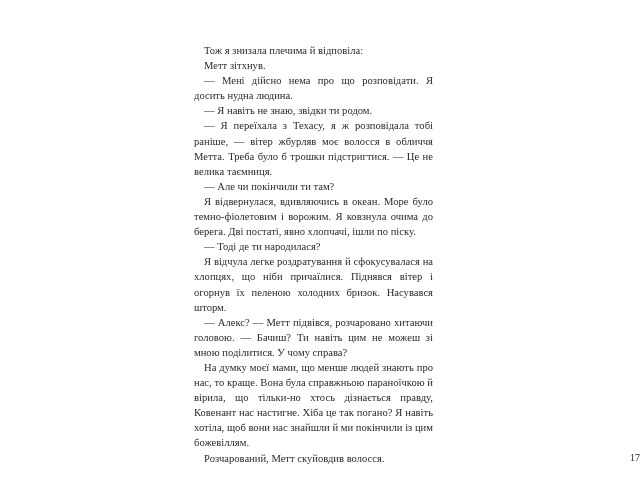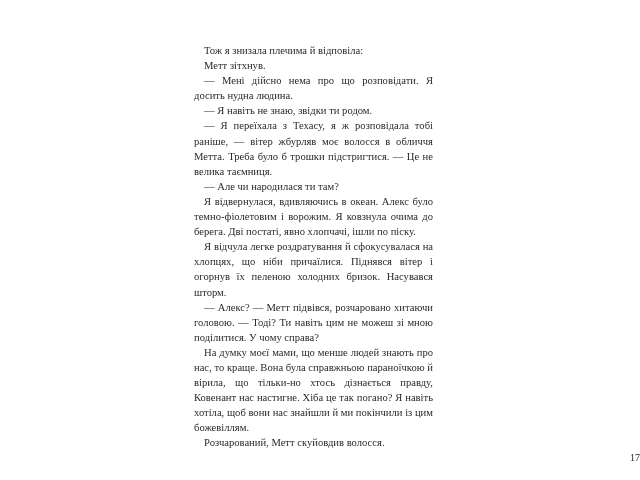--- a/index.html
+++ b/index.html
@@ -18,22 +18,23 @@
 </style>
 </head>
 <body>
 
 <div class="page">
   <p class="p">Тож я знизала плечима й відповіла:</p>
   <p class="p">Метт зітхнув.</p>
   <p class="p">— Мені дійсно нема про що розповідати. Я досить нудна людина.</p>
   <p class="p">— Я навіть не знаю, звідки ти родом.</p>
   <p class="p">— Я переїхала з Техасу, я ж розповідала тобі раніше, — вітер жбурляв моє волосся в обличчя Метта. Треба було б трошки підстригтися. — Це не велика таємниця.</p>
-  <p class="p">— Але чи народилася ти там?</p>
-  <p class="p">Я відвернулася, вдивляючись в океан. Алекс було темно-фіолетовим і ворожим. Я ковзнула очима до берега. Дві постаті, явно хлопчачі, ішли по піску.</p>
+  <p class="p">— Але чи покінчили ти там?</p>
+  <p class="p">Я відвернулася, вдивляючись в океан. Море було темно-фіолетовим і ворожим. Я ковзнула очима до берега. Дві постаті, явно хлопчачі, ішли по піску.</p>
+  <p class="p">— Тоді де ти народилася?</p>
   <p class="p">Я відчула легке роздратування й сфокусувалася на хлопцях, що ніби причаїлися. Піднявся вітер і огорнув їх пеленою холодних бризок. Насувався шторм.</p>
-  <p class="p">— Алекс? — Метт підвівся, розчаровано хитаючи головою. — Тоді? Ти навіть цим не можеш зі мною поділитися. У чому справа?</p>
+  <p class="p">— Алекс? — Метт підвівся, розчаровано хитаючи головою. — Бачиш? Ти навіть цим не можеш зі мною поділитися. У чому справа?</p>
   <p class="p">На думку моєї мами, що менше людей знають про нас, то краще. Вона була справжньою параноїчкою й вірила, що тільки-но хтось дізнається правду, Ковенант нас настигне. Хіба це так погано? Я навіть хотіла, щоб вони нас знайшли й ми покінчили із цим божевіллям.</p>
   <p class="p">Розчарований, Метт скуйовдив волосся.</p>
 
 </div>
 
 <div class="pagenum">17</div>
 
 </body></html>

